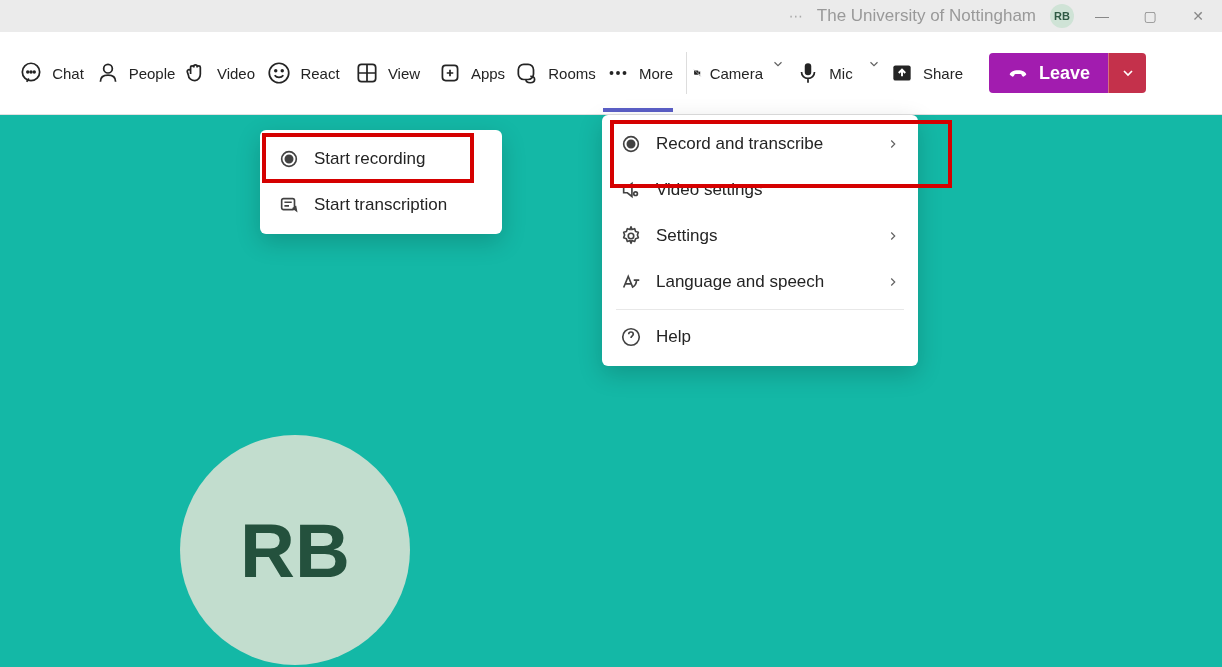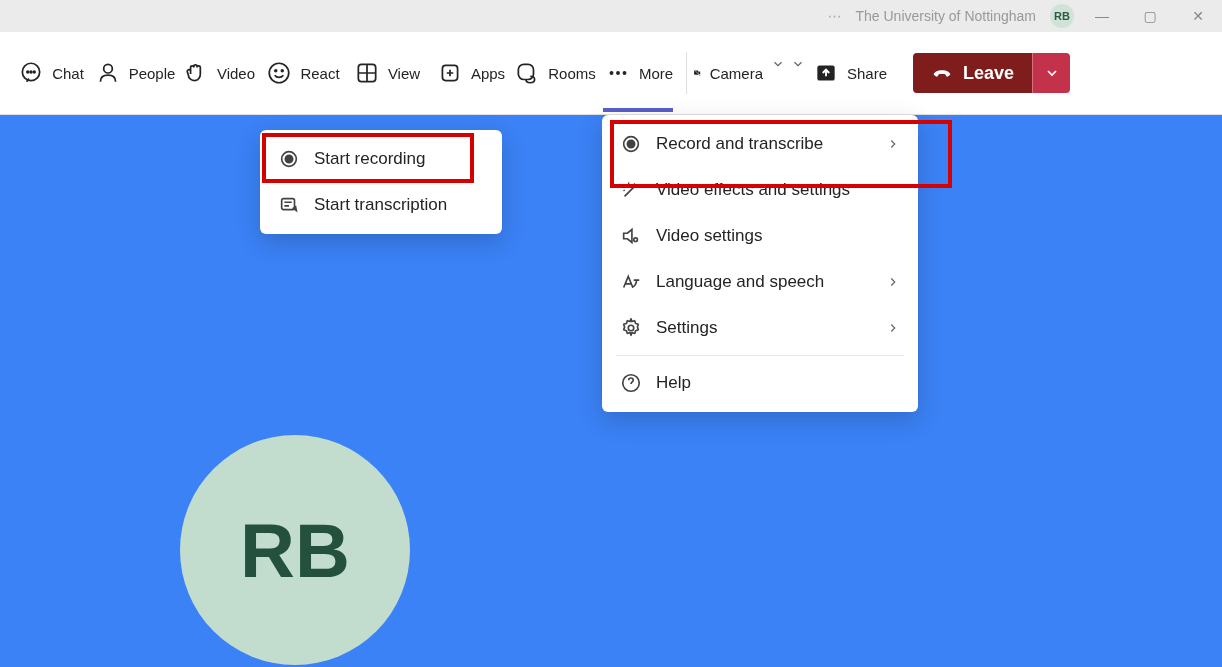--- a/index.html
+++ b/index.html
@@ -15,21 +15,21 @@
       height: 32px;
       background: #ebebeb;
       display: flex;
       align-items: center;
       justify-content: flex-end;
       padding: 0 4px;
       gap: 8px;
       color: #888;
       font-size: 14px;
     }
-    .titlebar .org { color: #999; font-size: 14px; margin-right: 6px;}
+    .titlebar .org { color: #999; font-size: 17px; margin-right: 6px;}
     .titlebar .rb-small {
       width: 24px; height: 24px; border-radius: 50%;
       background: #cfe3d6; color: #2f5a44; font-size: 11px;
       display:flex; align-items:center; justify-content:center;
       font-weight:600;
     }
     .win-btn { width: 40px; text-align:center; color:#888;}
     .toolbar {
       height: 83px;
       background: #fff;
@@ -60,21 +60,21 @@
     }
     .cam-group .tool, .mic-group .tool { width: 70px;}
     .chevron-down {
       width: 18px; height: 18px; display:flex;align-items:center;justify-content:center;
       color:#616161; cursor:pointer; margin-top:-18px;
     }
     .leave-group {
       display:flex; margin-left: 20px;
     }
     .leave-btn {
-      background: #7f1d1d;
+      background: #a21caf;
       color: #fff;
       height: 40px;
       border: none;
       display:flex; align-items:center; gap:10px;
       padding: 0 18px;
       font-size: 18px; font-weight:600;
       border-radius: 4px 0 0 4px;
       cursor:pointer;
     }
     .leave-chevron-btn {
@@ -90,21 +90,21 @@
       position:absolute;
       left: 603px;
       top: 108px;
       width: 70px; height: 4px;
       background: #5b5fc7;
     }
     .stage {
       position: relative;
       width: 100%;
       height: calc(100% - 115px);
-      background: #3b82f6;
+      background: #14b8a6;
     }
     .avatar {
       position:absolute;
       left: 180px; top: 320px;
       width: 230px; height: 230px;
       border-radius: 50%;
       background: #c2ddce;
       display:flex; align-items:center; justify-content:center;
       color: #24513d;
       font-size: 76px;
@@ -240,20 +240,27 @@
       <span class="label">Camera</span>
     </div>
     <span class="chevron-down">
       <svg width="14" height="14" viewBox="0 0 24 24" fill="none" stroke="currentColor" stroke-width="2">
           <path d="M6 9l6 6 6-6"></path>
         </svg>
     </span>
   </div>
 
   <div class="mic-group">
+    <div class="tool">
+      <svg class="icon24" viewBox="0 0 24 24" fill="currentColor">
+          <rect x="9" y="3" width="6" height="11" rx="3"></rect>
+          <path d="M6 11a6 6 0 0012 0M12 17v4" stroke="currentColor" stroke-width="1.6" fill="none"></path>
+        </svg>
+      <span class="label">Mic</span>
+    </div>
     <span class="chevron-down">
       <svg width="14" height="14" viewBox="0 0 24 24" fill="none" stroke="currentColor" stroke-width="2">
           <path d="M6 9l6 6 6-6"></path>
         </svg>
     </span>
   </div>
 
   <div class="tool">
     <svg class="icon24" viewBox="0 0 24 24" fill="currentColor">
         <rect x="4" y="5" width="16" height="14" rx="2"></rect>
@@ -307,54 +314,48 @@
         </svg>
       <span>Record and transcribe</span>
       <span class="chev">
         <svg width="14" height="14" viewBox="0 0 24 24" fill="none" stroke="currentColor" stroke-width="2">
             <path d="M9 6l6 6-6 6"></path>
           </svg>
       </span>
     </div>
     <div class="menu-item">
       <svg class="icon20" viewBox="0 0 24 24" fill="none" stroke="currentColor" stroke-width="1.8">
-          <path d="M5 19L17 7M15 5l4 4M5 7l1 1M9 4l1 1M4 12l1 1"></path>
-        </svg>
-      <span>Video effects and settings</span>
-    </div>
-    <div class="menu-item">
-      <svg class="icon20" viewBox="0 0 24 24" fill="none" stroke="currentColor" stroke-width="1.8">
           <path d="M4 9v6h4l5 4V5L8 9H4z"></path>
           <circle cx="17" cy="16" r="2"></circle>
         </svg>
       <span>Video settings</span>
+    </div>
+    <div class="menu-item">
+      <svg class="icon20" viewBox="0 0 24 24" fill="none" stroke="currentColor" stroke-width="1.8">
+          <circle cx="12" cy="12" r="3"></circle>
+          <path d="M12 2l1 3 3-1 1 3 3 1-1 3 1 3-3 1-1 3-3-1-1 3-1-3-3 1-1-3-3-1 1-3-1-3 3-1 1-3 3 1 1-3z" stroke-linejoin="round"></path>
+        </svg>
+      <span>Settings</span>
+      <span class="chev">
+        <svg width="14" height="14" viewBox="0 0 24 24" fill="none" stroke="currentColor" stroke-width="2">
+            <path d="M9 6l6 6-6 6"></path>
+          </svg>
+      </span>
     </div>
     <div class="menu-item">
       <svg class="icon20" viewBox="0 0 24 24" fill="none" stroke="currentColor" stroke-width="1.8">
           <path d="M4 18L9 6l5 12M6 14h6M15 10h6M18 10c0 4-3 7-5 8"></path>
         </svg>
       <span>Language and speech</span>
       <span class="chev">
         <svg width="14" height="14" viewBox="0 0 24 24" fill="none" stroke="currentColor" stroke-width="2">
             <path d="M9 6l6 6-6 6"></path>
           </svg>
       </span>
     </div>
-    <div class="menu-item">
-      <svg class="icon20" viewBox="0 0 24 24" fill="none" stroke="currentColor" stroke-width="1.8">
-          <circle cx="12" cy="12" r="3"></circle>
-          <path d="M12 2l1 3 3-1 1 3 3 1-1 3 1 3-3 1-1 3-3-1-1 3-1-3-3 1-1-3-3-1 1-3-1-3 3-1 1-3 3 1 1-3z" stroke-linejoin="round"></path>
-        </svg>
-      <span>Settings</span>
-      <span class="chev">
-        <svg width="14" height="14" viewBox="0 0 24 24" fill="none" stroke="currentColor" stroke-width="2">
-            <path d="M9 6l6 6-6 6"></path>
-          </svg>
-      </span>
-    </div>
     <div class="menu-sep"></div>
     <div class="menu-item">
       <svg class="icon20" viewBox="0 0 24 24" fill="none" stroke="currentColor" stroke-width="1.8">
           <circle cx="12" cy="12" r="9"></circle>
           <path d="M9.5 9a2.5 2.5 0 115 0c0 1.5-2.5 2-2.5 4M12 17h.01"></path>
         </svg>
       <span>Help</span>
     </div>
   </div>
 

